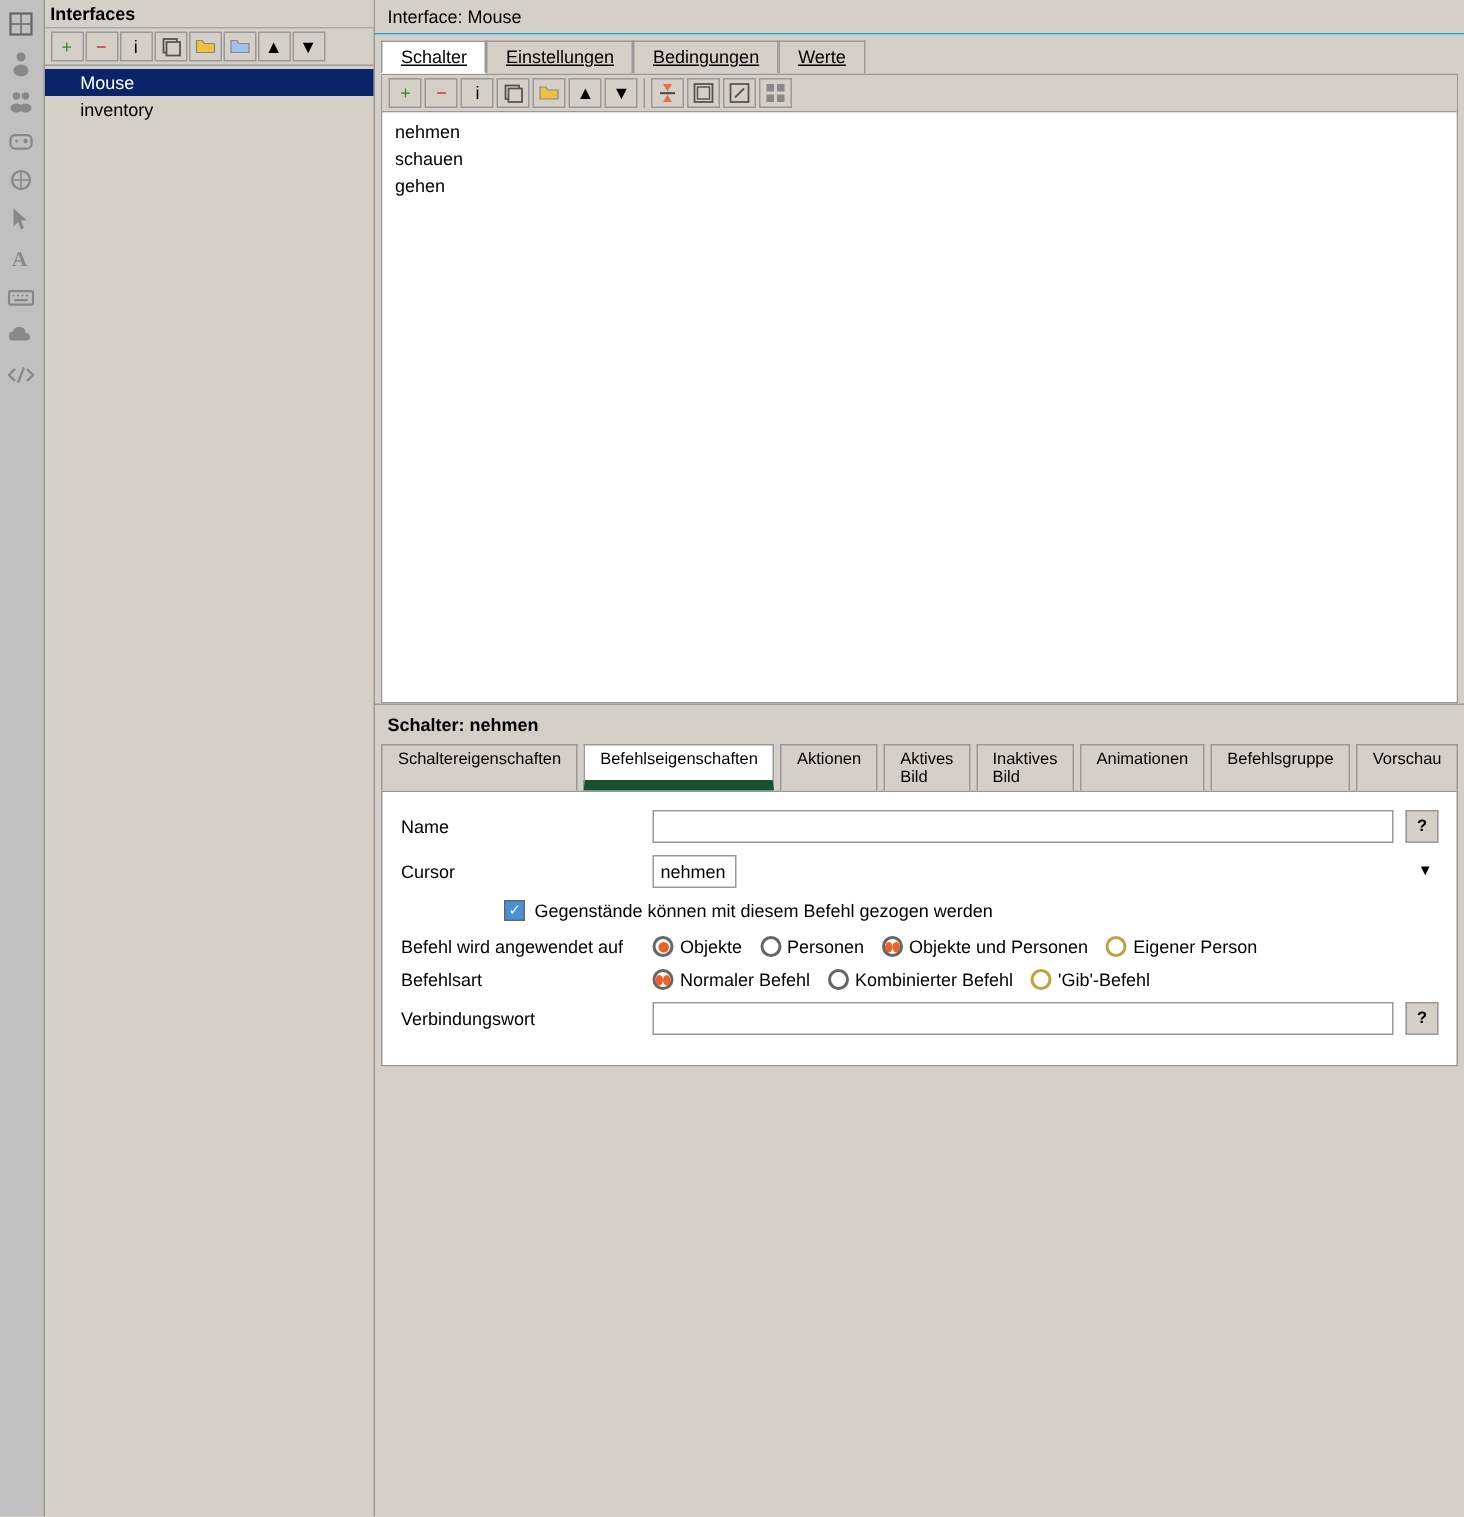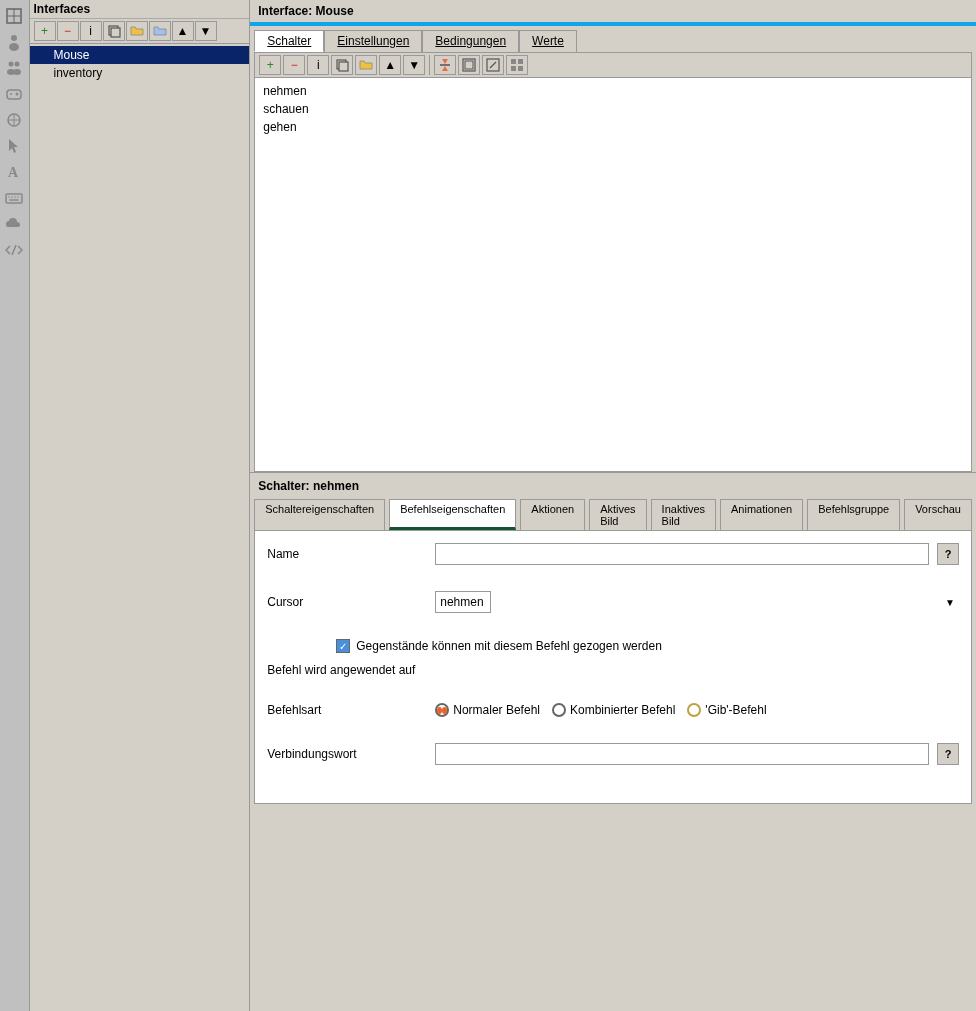--- a/index.html
+++ b/index.html
@@ -19,21 +19,21 @@
     .sidebar-item { padding: 2px 24px; cursor: pointer; display: flex; align-items: center; gap: 4px; }
     .sidebar-item.selected { background: #0a246a; color: white; }
     
     
     .icon-column { width: 32px; background: #c0c0c0; border-right: 1px solid #999; display: flex; flex-direction: column; align-items: center; padding-top: 4px; gap: 2px; }
     .icon-btn { width: 24px; height: 24px; display: flex; align-items: center; justify-content: center; cursor: pointer; font-size: 14px; border: 1px solid transparent; }
     
     
     .content-area { flex: 1; display: flex; flex-direction: column; background: #d4d0c8; }
     
-    .interface-header { padding: 4px 8px; font-weight: bold; background: #d4d0c8; border-bottom: 4px solid #0ea5e9; }
+    .interface-header { padding: 4px 8px; font-weight: normal; background: #d4d0c8; border-bottom: 1px solid #0ea5e9; }
     
     
     .tabs { display: flex; gap: 0; padding: 4px 4px 0 4px; background: #d4d0c8; text-decoration: underline; }
     .tab { padding: 3px 12px; border: 1px solid #999; border-bottom: none; background: #d4d0c8; cursor: pointer; font-size: 12px; }
     .tab.active { background: #fff; font-weight: normal; border-bottom: 1px solid #fff; z-index: 1; }
     
     
     .tab-panel { flex: 1; background: #fff; border: 1px solid #999; margin: 0 4px; display: flex; flex-direction: column; }
     
     .list-toolbar { display: flex; align-items: center; gap: 2px; padding: 2px 4px; background: #d4d0c8; border-bottom: 1px solid #999; }
@@ -41,25 +41,25 @@
     .list-area { flex: 1; background: #fff; overflow-y: auto; padding: 4px; }
     .list-item-entry { padding: 2px 4px; cursor: pointer; font-size: 12px; }
     
     
     .bottom-section { background: #d4d0c8; border-top: 1px solid #999; padding: 4px; }
     
     .schalter-label { font-weight: bold; padding: 2px 4px; font-size: 12px; margin-bottom: 4px; }
     
     .bottom-tabs { display: flex; gap: 4px; margin-bottom: 0; }
     .bottom-tab { padding: 3px 10px; border: 1px solid #999; border-bottom: none; background: #d4d0c8; cursor: pointer; font-size: 11px; }
-    .bottom-tab.active { background: #fff; border-bottom: 3px solid #14532d; z-index: 1; }
+    .bottom-tab.active { background: #fff; border-bottom: 7px solid #14532d; z-index: 1; }
     
     .bottom-panel { background: #fff; border: 1px solid #999; padding: 12px; }
     
-    .form-row { display: flex; align-items: center; margin-bottom: 26px; gap: 8px; }
+    .form-row { display: flex; align-items: center; margin-bottom: 8px; gap: 8px; }
     .form-label { width: 160px; font-size: 12px; color: #000; flex-shrink: 0; }
     .form-input { flex: 1; height: 22px; border: 1px solid #999; background: #fff; padding: 2px 4px; font-size: 12px; }
     .help-btn { width: 22px; height: 22px; border: 1px solid #999; background: #d4d0c8; cursor: pointer; display: flex; align-items: center; justify-content: center; font-size: 11px; font-weight: bold; }
     
     .form-select { flex: 1; height: 22px; border: 1px solid #999; background: #fff; padding: 2px 4px; font-size: 12px; appearance: none; cursor: pointer; }
     .select-wrapper { flex: 1; position: relative; }
     .select-wrapper::after { content: '▼'; position: absolute; right: 4px; top: 50%; transform: translateY(-50%); font-size: 10px; pointer-events: none; }
     
     .checkbox-row { display: flex; align-items: center; gap: 6px; margin-bottom: 10px; margin-left: 69px; font-size: 12px; }
     .checkbox-styled { width: 14px; height: 14px; border: 1px solid #666; background: #fff; display: flex; align-items: center; justify-content: center; cursor: pointer; }
@@ -289,20 +289,42 @@
             </div>
           </div>
 
           <div class="checkbox-row">
             <div class="checkbox-styled checked"></div>
             <span>Gegenstände können mit diesem Befehl gezogen werden</span>
           </div>
 
           <div class="form-row">
             <span class="form-label">Befehl wird angewendet auf</span>
+            <div class="radio-group">
+              <div class="radio-item">
+                <div class="radio-dot" style="background:#fff;">
+                    <span style="display:block;width:7px;height:7px;border-radius:50%;background:#e8622a;margin:auto;margin-top:1.5px;"></span>
+                  </div>
+                <span>Objekte</span>
+              </div>
+              <div class="radio-item">
+                <div class="radio-dot"></div>
+                <span>Personen</span>
+              </div>
+              <div class="radio-item">
+                <div class="radio-dot selected-orange">
+                    <span style="display:block;width:7px;height:7px;border-radius:50%;background:#e8622a;margin:auto;margin-top:1.5px;"></span>
+                  </div>
+                <span>Objekte und Personen</span>
+              </div>
+              <div class="radio-item">
+                <div class="radio-dot" style="border-color:#c0a040;"></div>
+                <span>Eigener Person</span>
+              </div>
+            </div>
           </div>
 
           <div class="form-row">
             <span class="form-label">Befehlsart</span>
             <div class="radio-group">
               <div class="radio-item">
                 <div class="radio-dot selected-orange">
                     <span style="display:block;width:7px;height:7px;border-radius:50%;background:#e8622a;margin:auto;margin-top:1.5px;"></span>
                   </div>
                 <span>Normaler Befehl</span>

